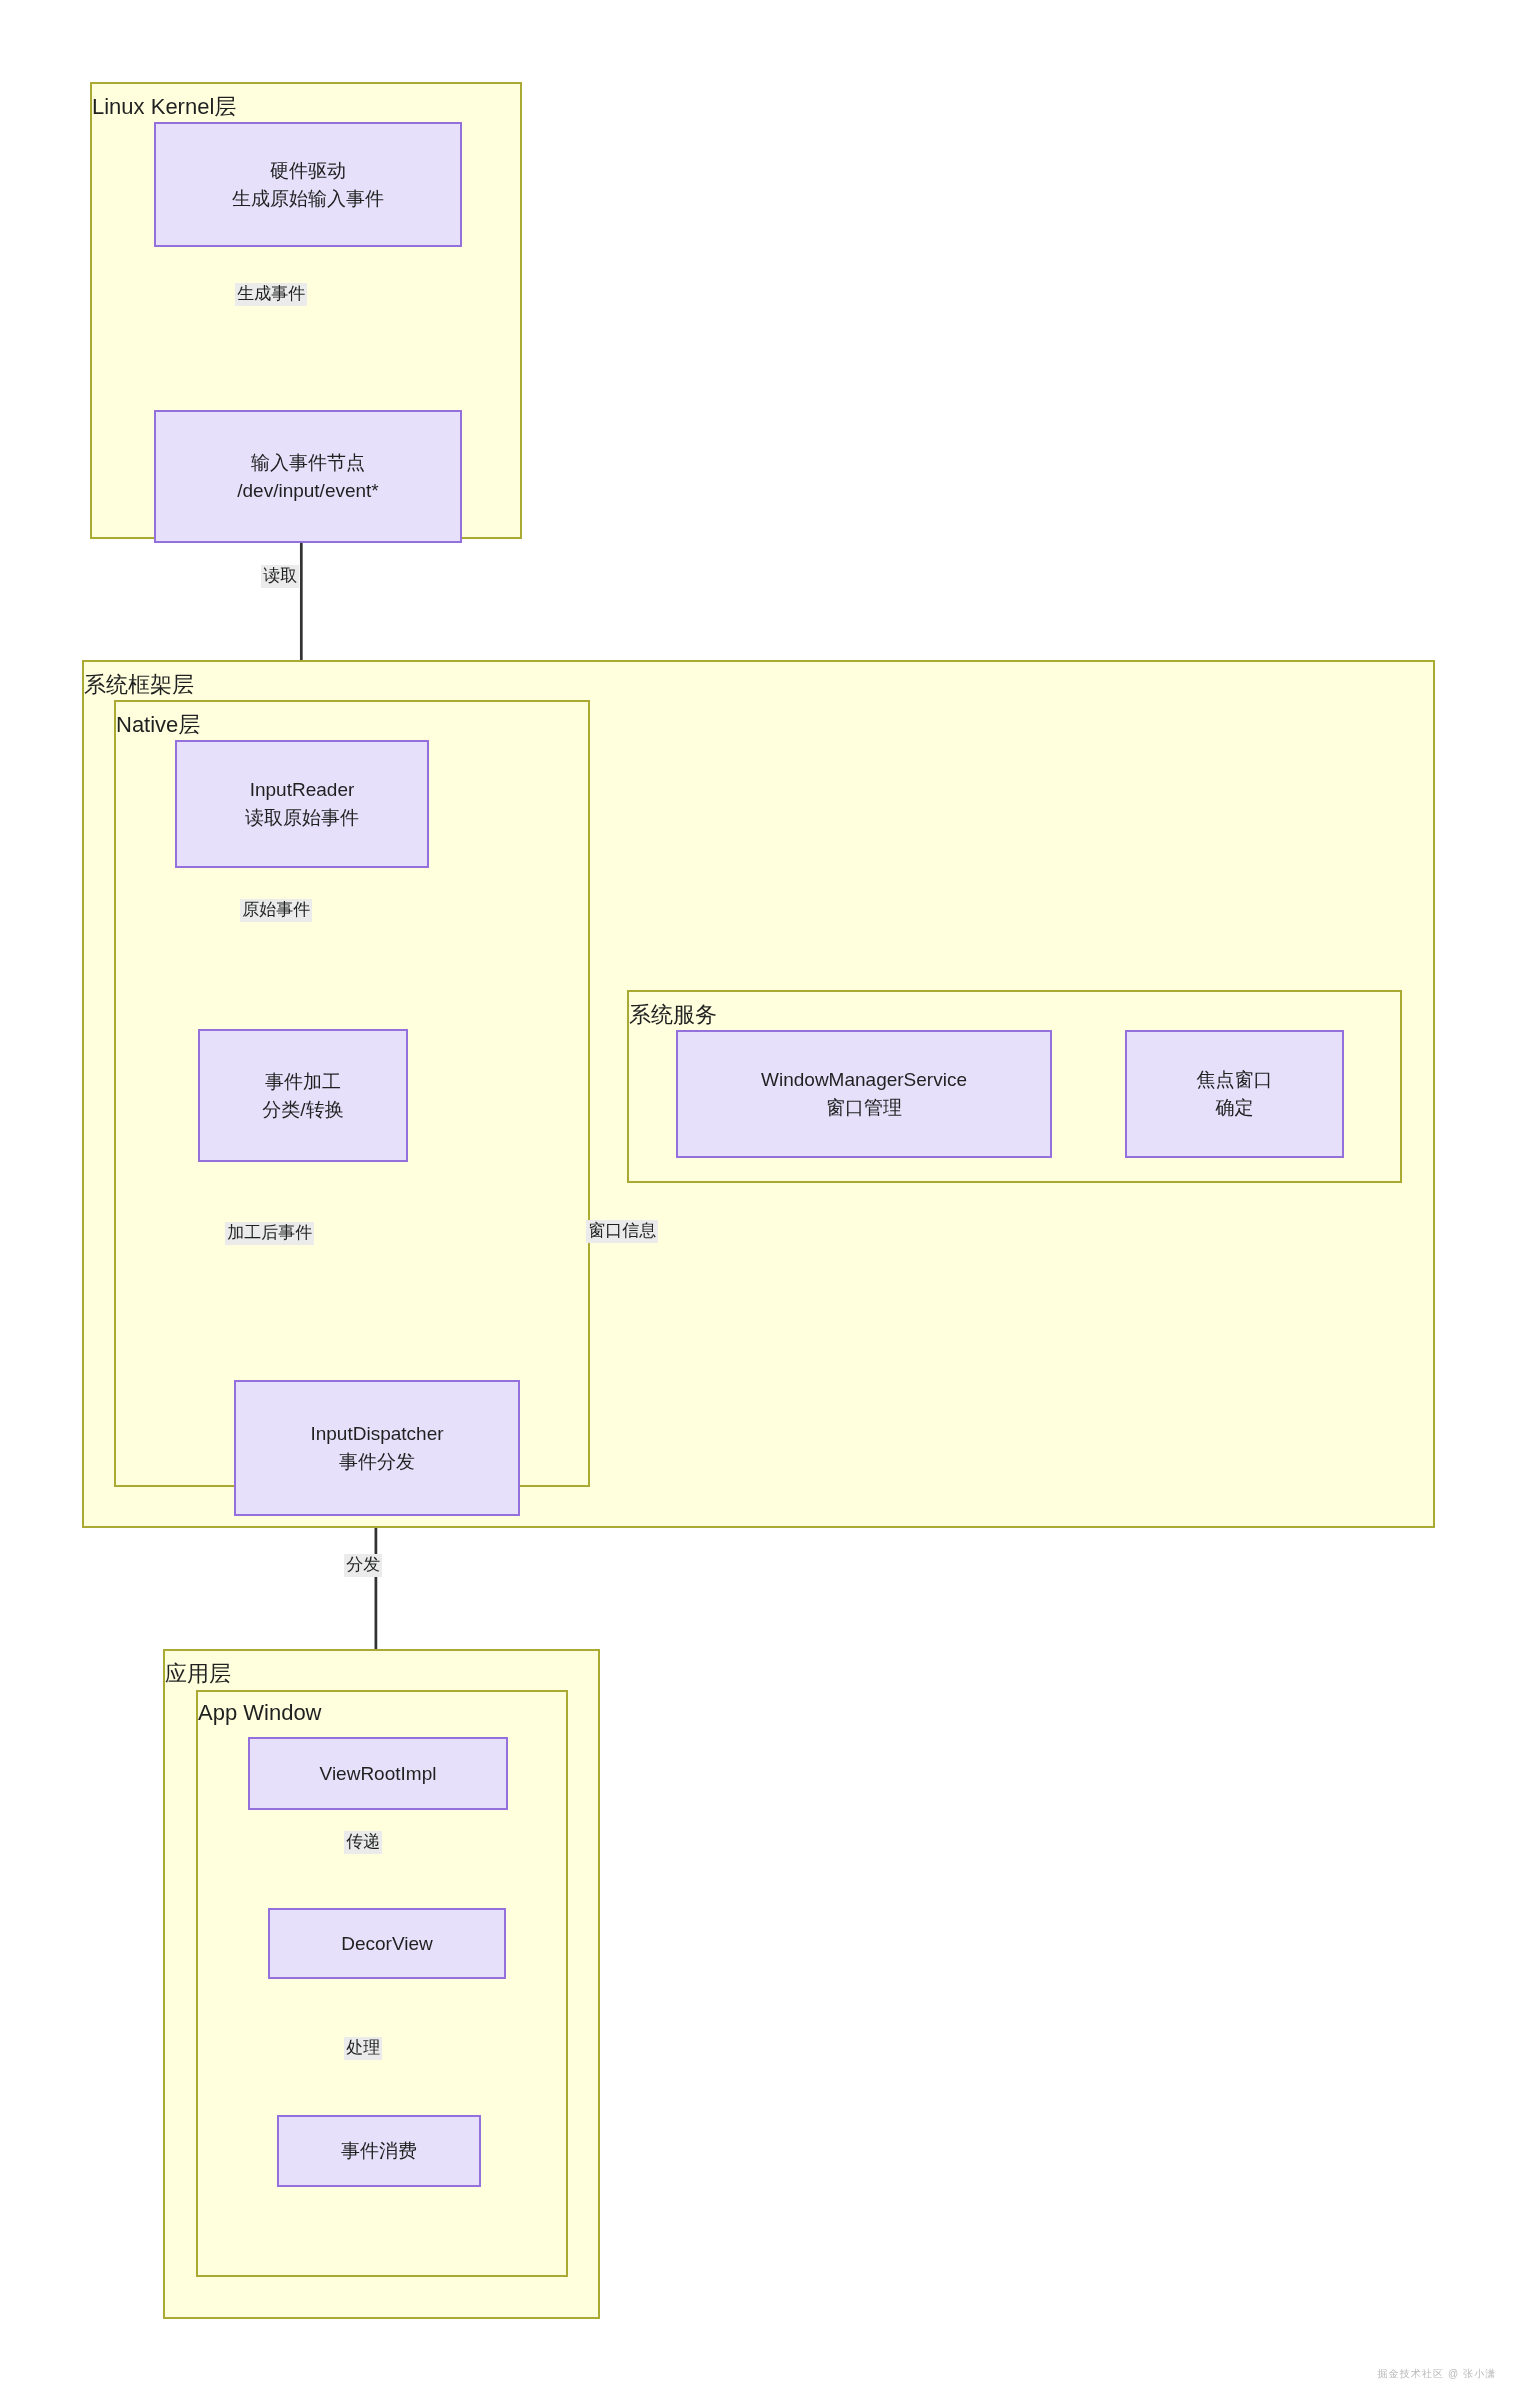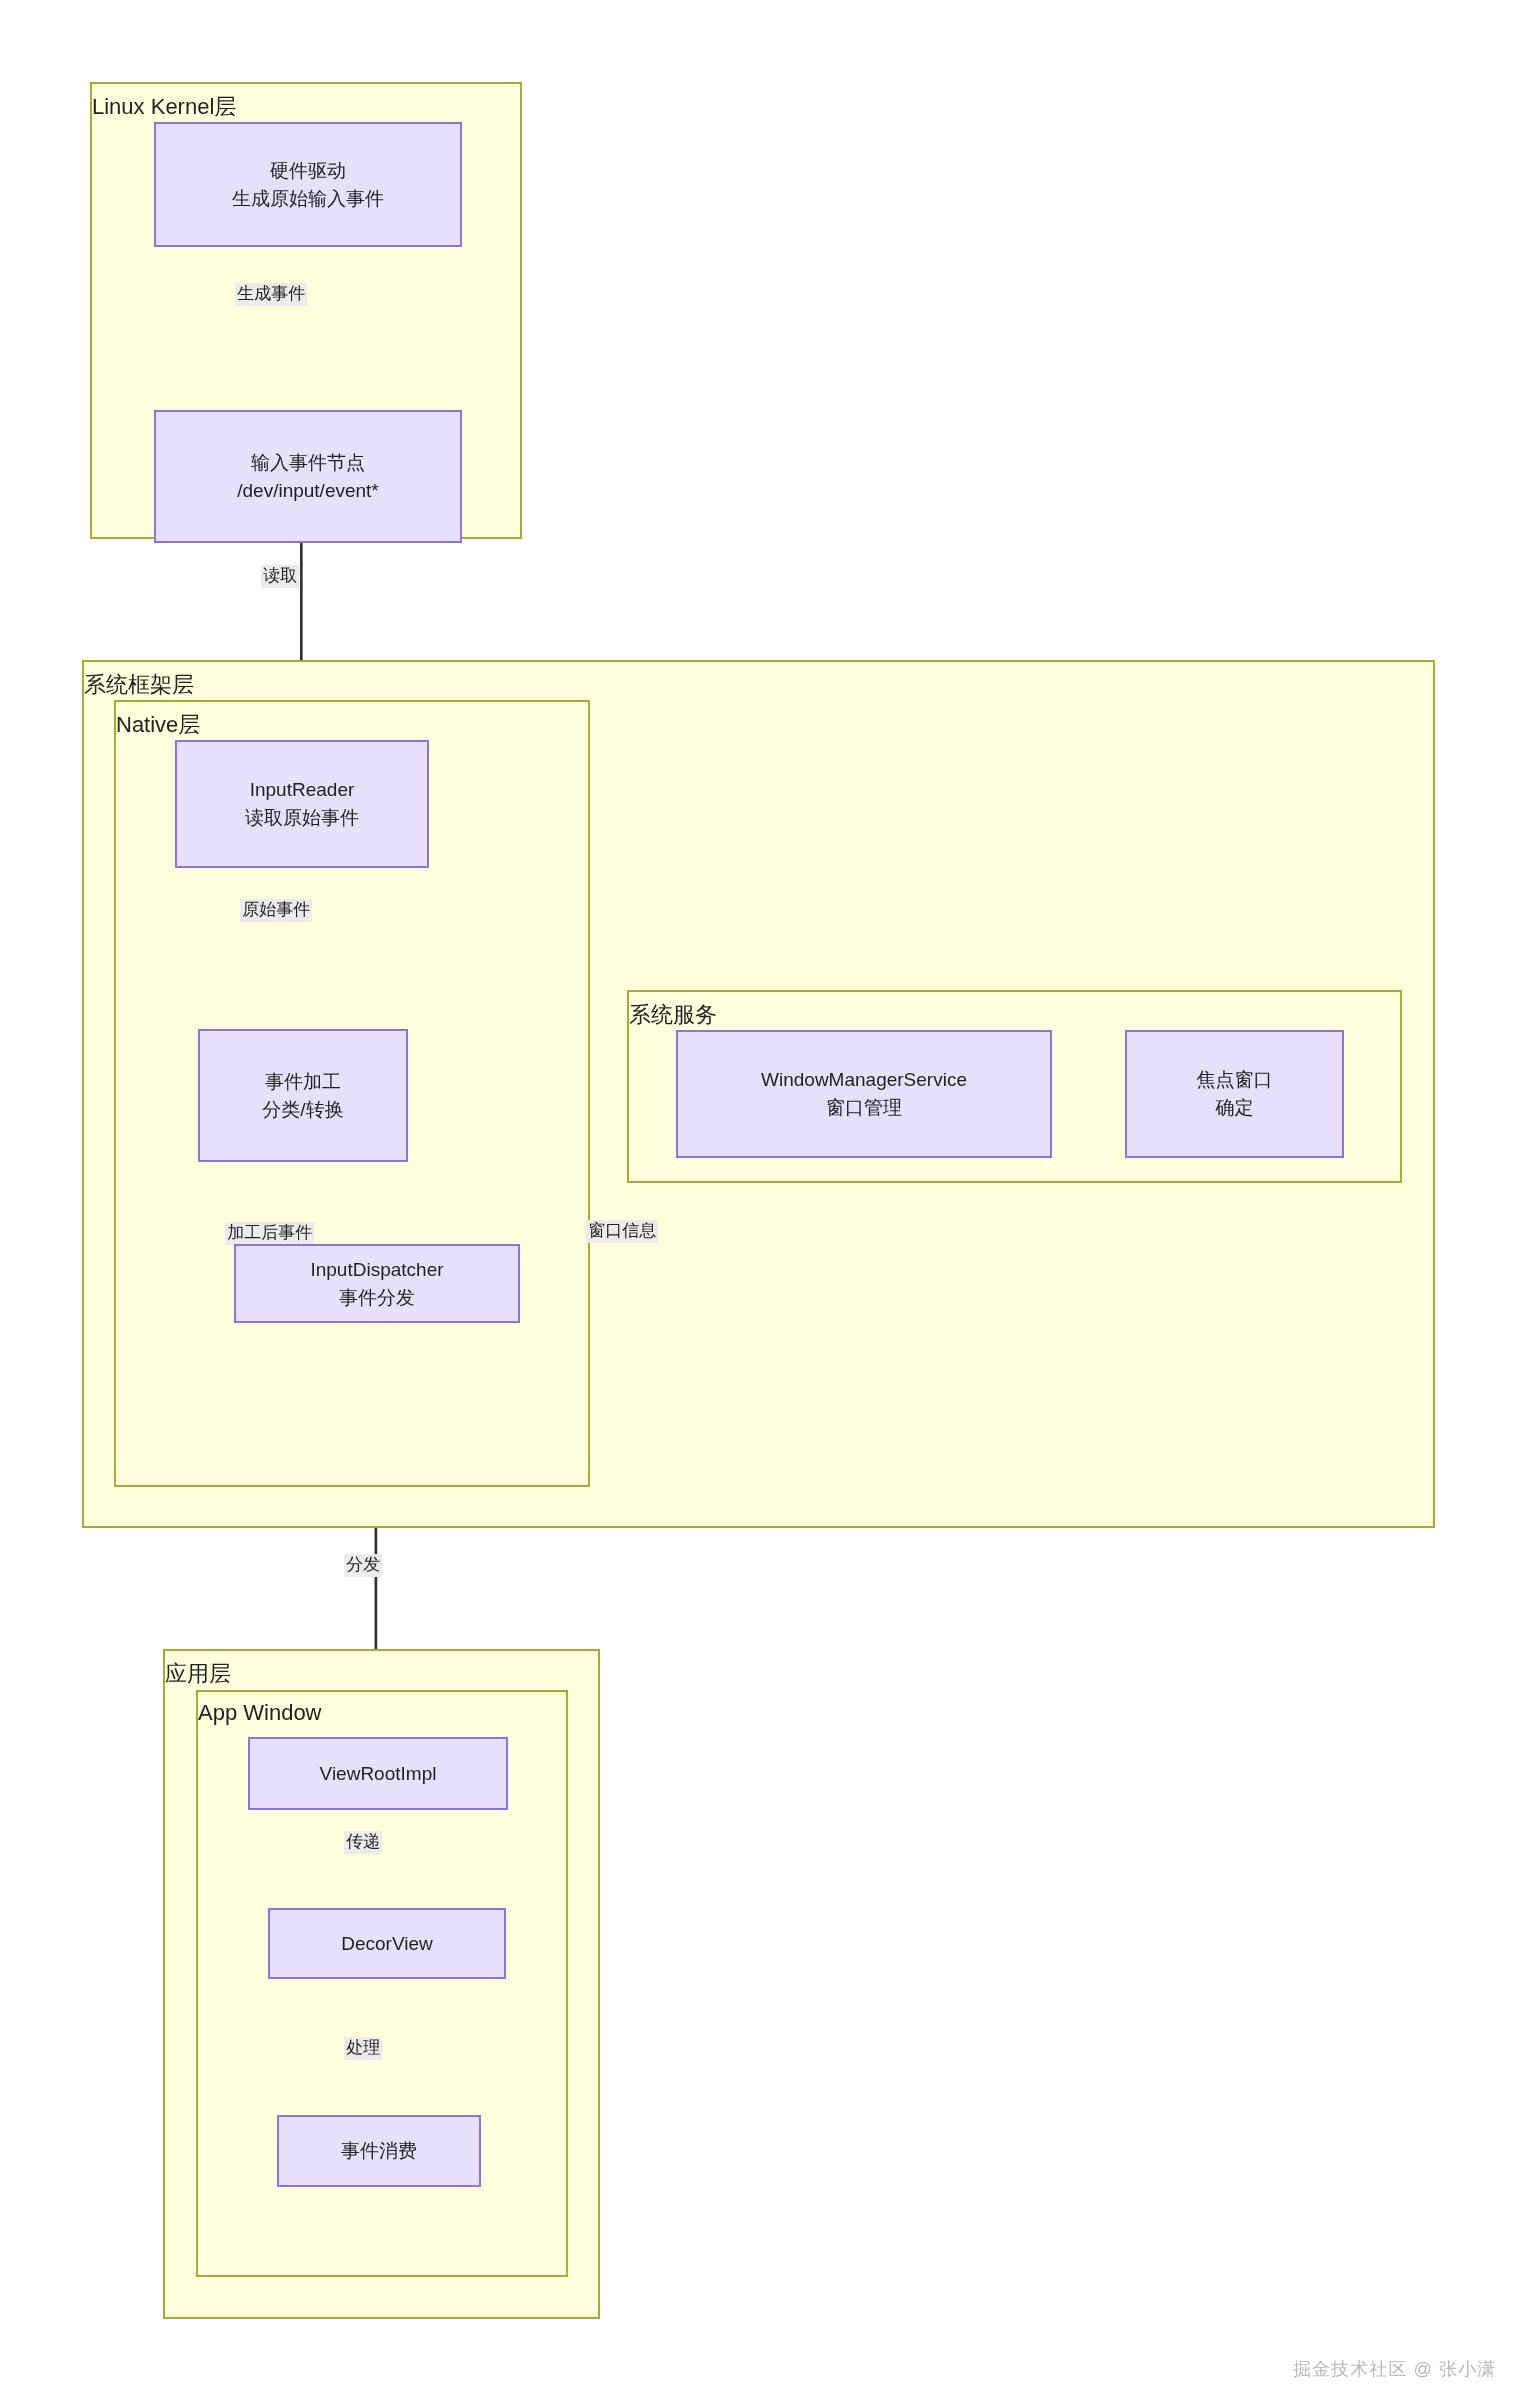--- a/index.html
+++ b/index.html
@@ -11,21 +11,21 @@
   .group > .glabel{position:absolute;left:0;right:0;top:7.6px;text-align:left;font-size:22px;color:#1f2020;white-space:nowrap;}
 
   .node{position:absolute;background:#e6e0fa;border:2.2px solid #9370db;box-sizing:border-box;
         display:flex;flex-direction:column;align-items:center;justify-content:center;
         color:#1f2020;font-size:19px;line-height:1.45;text-align:center;}
   .node span{display:block;}
 
   .elabel{position:absolute;background:#ebebeb;color:#1f2020;font-size:17px;
            line-height:1.2;padding:1.1px 2.2px;white-space:nowrap;}
 
-  .watermark{position:absolute;right:19.6px;bottom:19.6px;font-size:18px;color:#b9b9b9;letter-spacing:1.1px;}
+  .watermark{position:absolute;right:19.6px;bottom:19.6px;font-size:10px;color:#b9b9b9;letter-spacing:1.1px;}
 </style>
 </head>
 <body>
 
 <div id="stage">
 
   <svg id="wires" viewBox="0 0 2784 4411">
     <defs>
       <marker id="ah" markerWidth="14" markerHeight="12" refX="10" refY="6" orient="auto" markerUnits="strokeWidth">
         <path d="M0,0 L12,6 L0,12 z" fill="#333333"></path>
@@ -75,21 +75,21 @@
   <div class="node" style="left:175px;top:740px;width:254px;height:128px;">
     <span>InputReader</span>
     <span>读取原始事件</span>
   </div>
   <div class="elabel" style="left:240px;top:899px;">原始事件</div>
   <div class="node" style="left:198px;top:1029px;width:210px;height:133px;">
     <span>事件加工</span>
     <span>分类/转换</span>
   </div>
   <div class="elabel" style="left:225px;top:1222px;">加工后事件</div>
-  <div class="node" style="left:234px;top:1244px;width:286px;height:79px;">
+  <div class="node" style="left:234px;top:1380px;width:286px;height:136px;">
     <span>InputDispatcher</span>
     <span>事件分发</span>
   </div>
 
   <div class="group" style="left:627px;top:990px;width:775px;height:193px;">
     <div class="glabel">系统服务</div>
   </div>
   <div class="node" style="left:1125px;top:1030px;width:219px;height:128px;">
     <span>焦点窗口</span>
     <span>确定</span>

